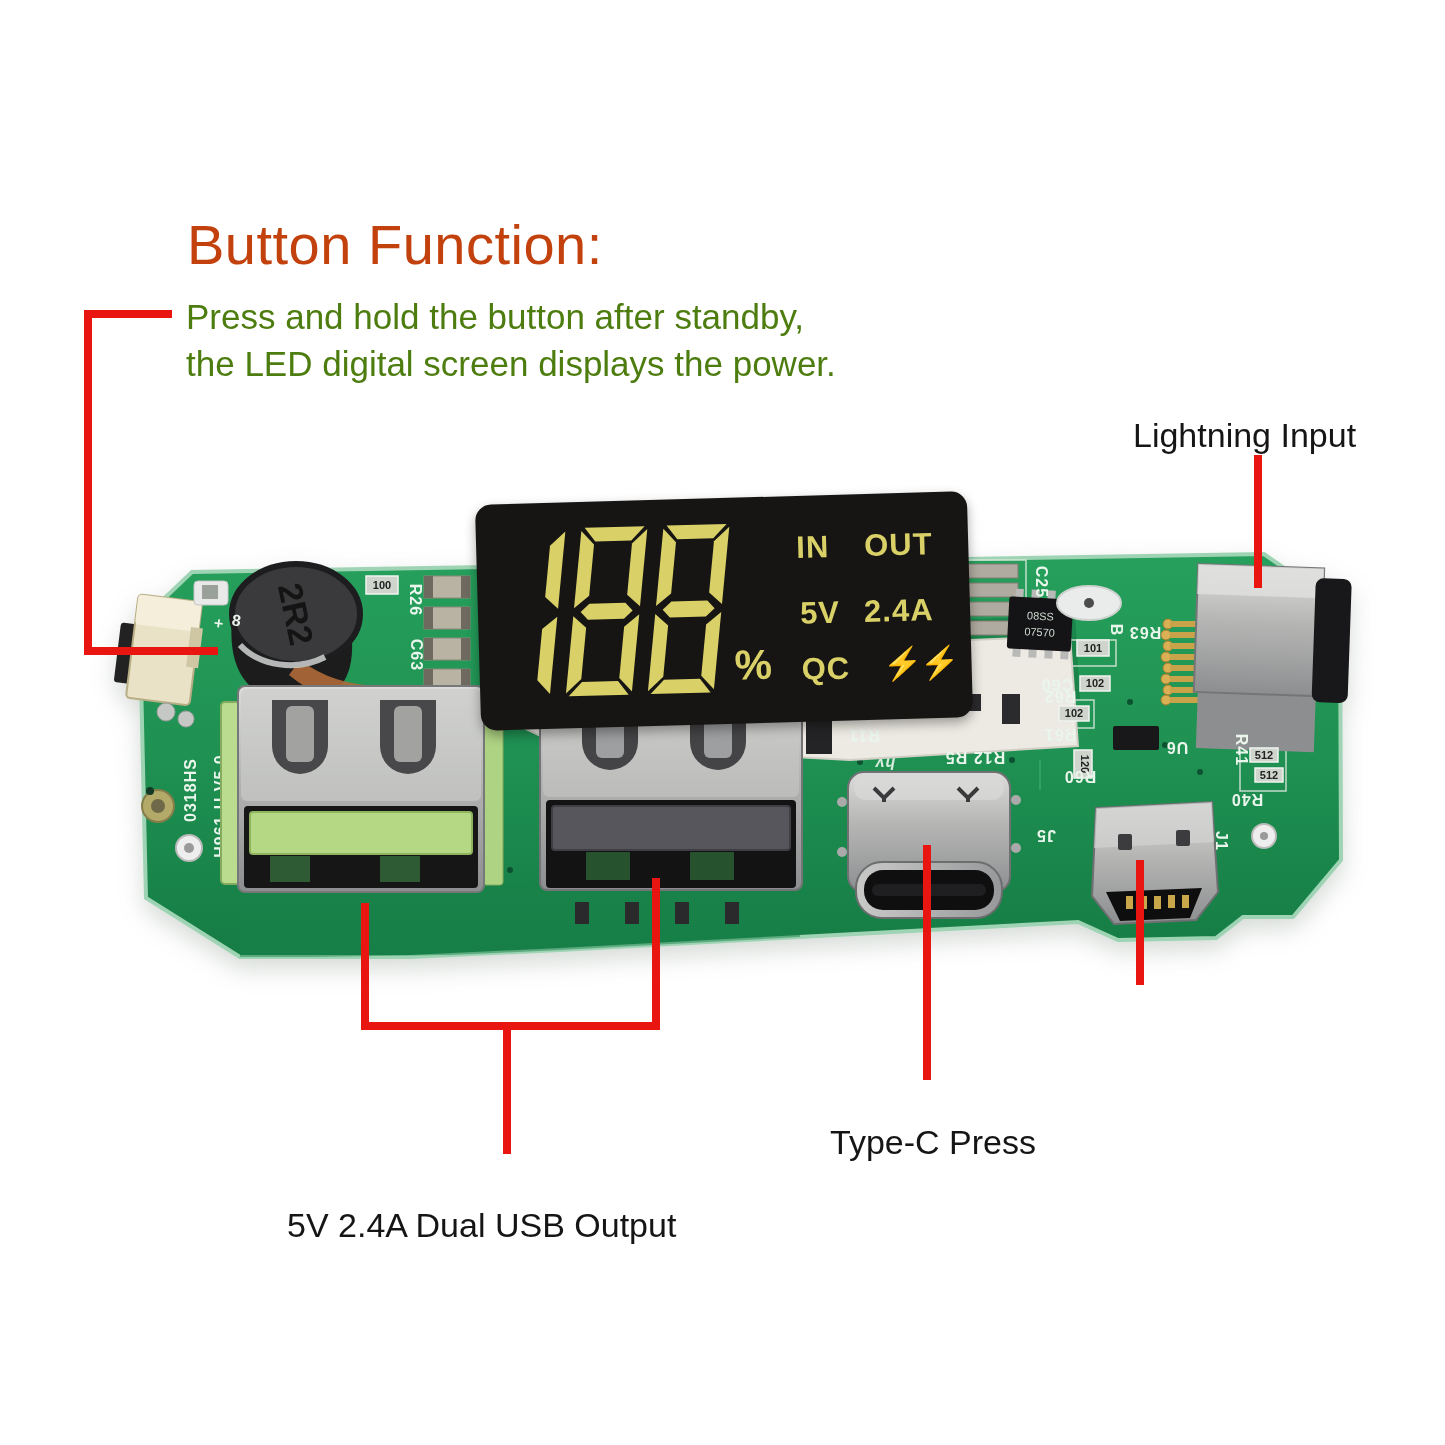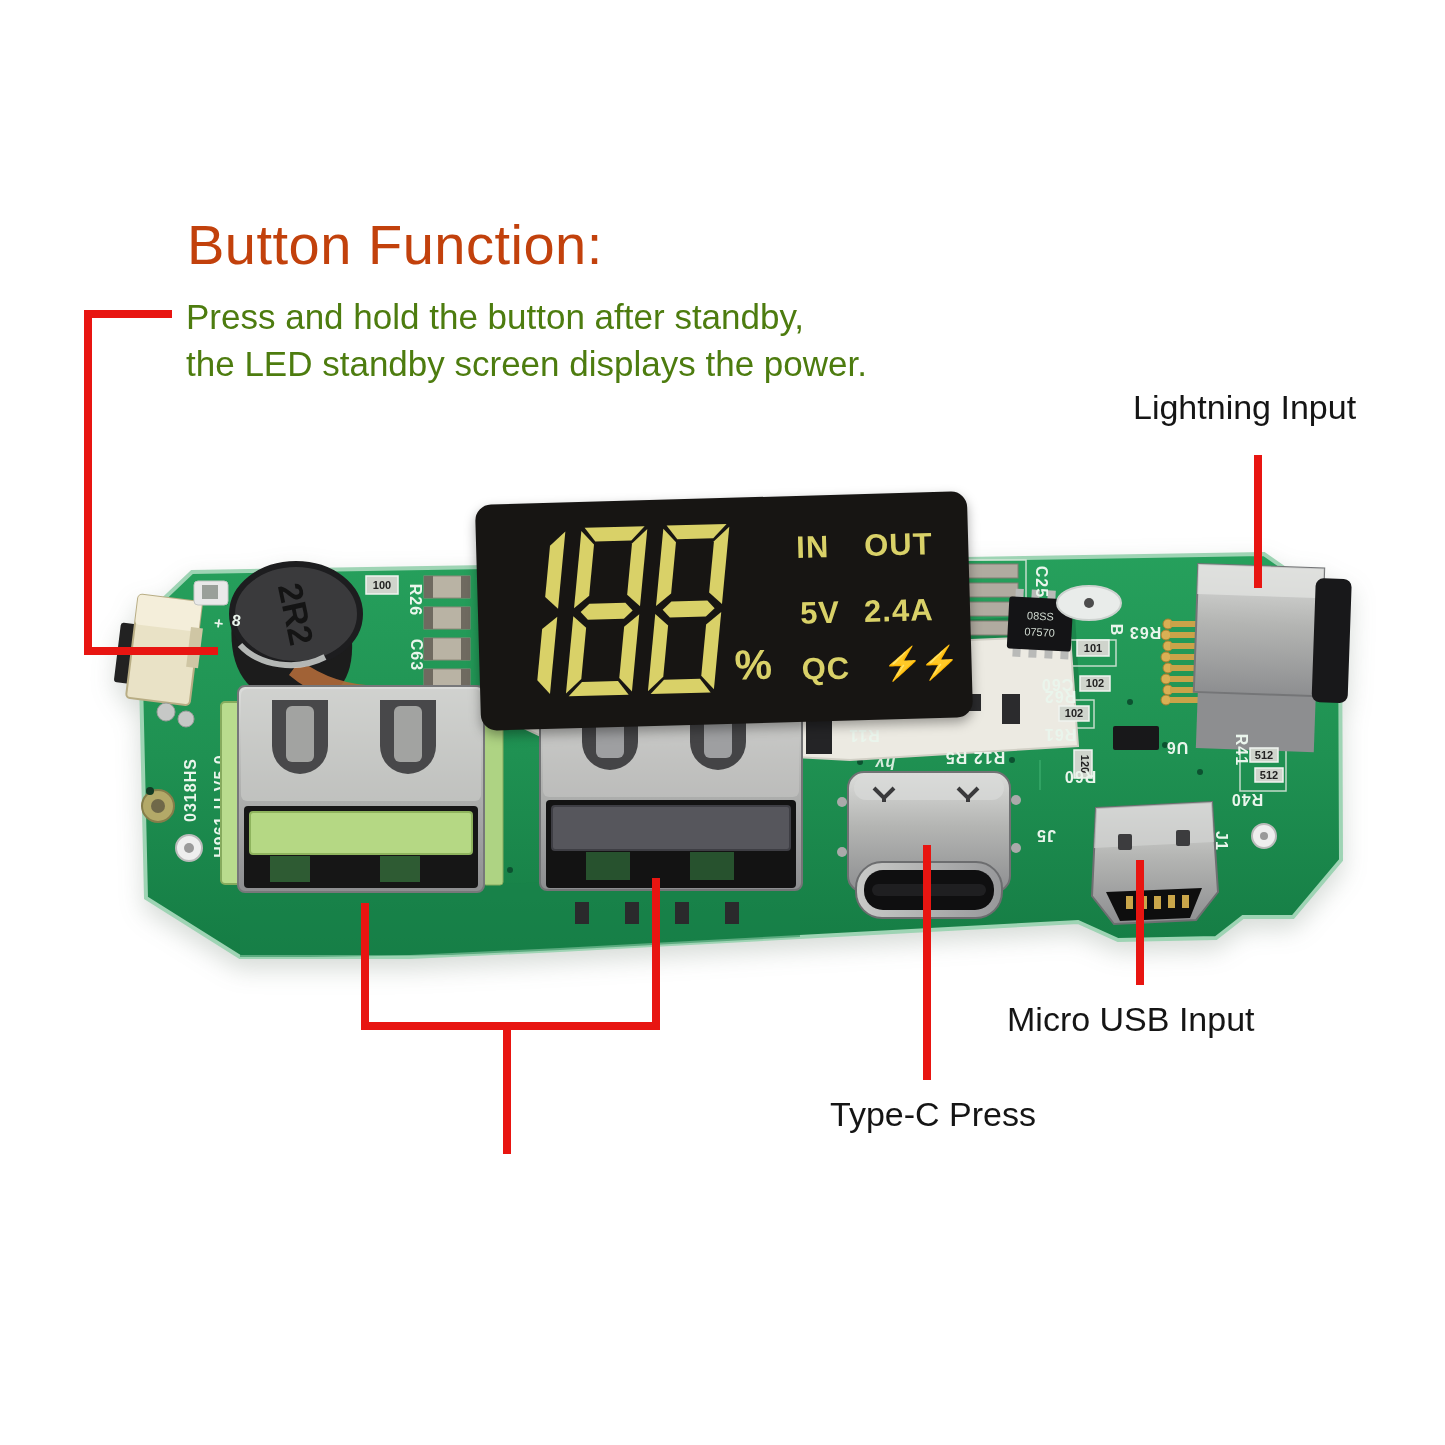--- a/index.html
+++ b/index.html
@@ -1,21 +1,21 @@
 <!DOCTYPE html>
 <html style="--red: #e81511; --dispBg: #171513; --dispY: #d9d168;"><head>
 <meta charset="utf-8">
 <style>
   html,body{margin:0;padding:0;background:#ffffff;}
   .page{position:relative;width:1445px;height:1445px;background:#fff;overflow:hidden;
         font-family:"Liberation Sans",sans-serif;}
   .heading{position:absolute;left:187px;top:212px;font-size:56px;font-weight:400;
            color:#c2410c;letter-spacing:0.5px;}
   .desc{position:absolute;left:186px;top:293px;font-size:35px;color:#4d7c0f;line-height:47px;}
-  .note{position:absolute;color:#151515;font-size:34px;white-space:nowrap;z-index:6;}
+  .note{position:absolute;color:#151515;font-size:34px;white-space:nowrap;z-index:6;margin-top:28px;}
   .rl{position:absolute;background:var(--red);z-index:6;}
   .boardsvg{position:absolute;left:0;top:0;z-index:1;
             filter:drop-shadow(0 10px 12px rgba(70,90,75,.22));}
   .disp{position:absolute;left:478px;top:498px;width:492px;height:226px;
         background:var(--dispBg);border-radius:16px;transform:rotate(-1.6deg);
         box-shadow:0 5px 12px rgba(0,0,0,.35);z-index:5;}
   .dl{position:absolute;font-weight:bold;color:var(--dispY);font-size:31px;letter-spacing:1px;}
   .segsvg{position:absolute;left:0;top:0;}
   .silk{fill:#eaf5ec;font-size:16px;font-weight:bold;letter-spacing:1px;}
   .silksm{fill:#222;font-size:11px;font-weight:bold;}
@@ -374,18 +374,18 @@
   <div class="rl" style="left:361px;top:903px;width:8px;height:127px"></div>
   <div class="rl" style="left:652px;top:878px;width:8px;height:152px"></div>
   <div class="rl" style="left:361px;top:1022px;width:299px;height:8px"></div>
   <div class="rl" style="left:503px;top:1030px;width:8px;height:124px"></div>
   <div class="rl" style="left:923px;top:845px;width:8px;height:235px"></div>
   <div class="rl" style="left:1136px;top:860px;width:8px;height:125px"></div>
 
   <div class="heading">Button Function:</div>
   <div class="desc">
     <div>Press and hold the button after standby,</div>
-    <div>the LED standby screen displays the power.</div>
+    <div>the LED digital screen displays the power.</div>
   </div>
   <div class="note" style="left:1133px;top:388px">Lightning Input</div>
-  <div class="note" style="left:1007px;top:1000px">Micro USB Input</div>
   <div class="note" style="left:830px;top:1095px">Type-C Press</div>
+  <div class="note" style="left:287px;top:1178px">5V 2.4A Dual USB Output</div>
 </div>
 
 </body></html>

